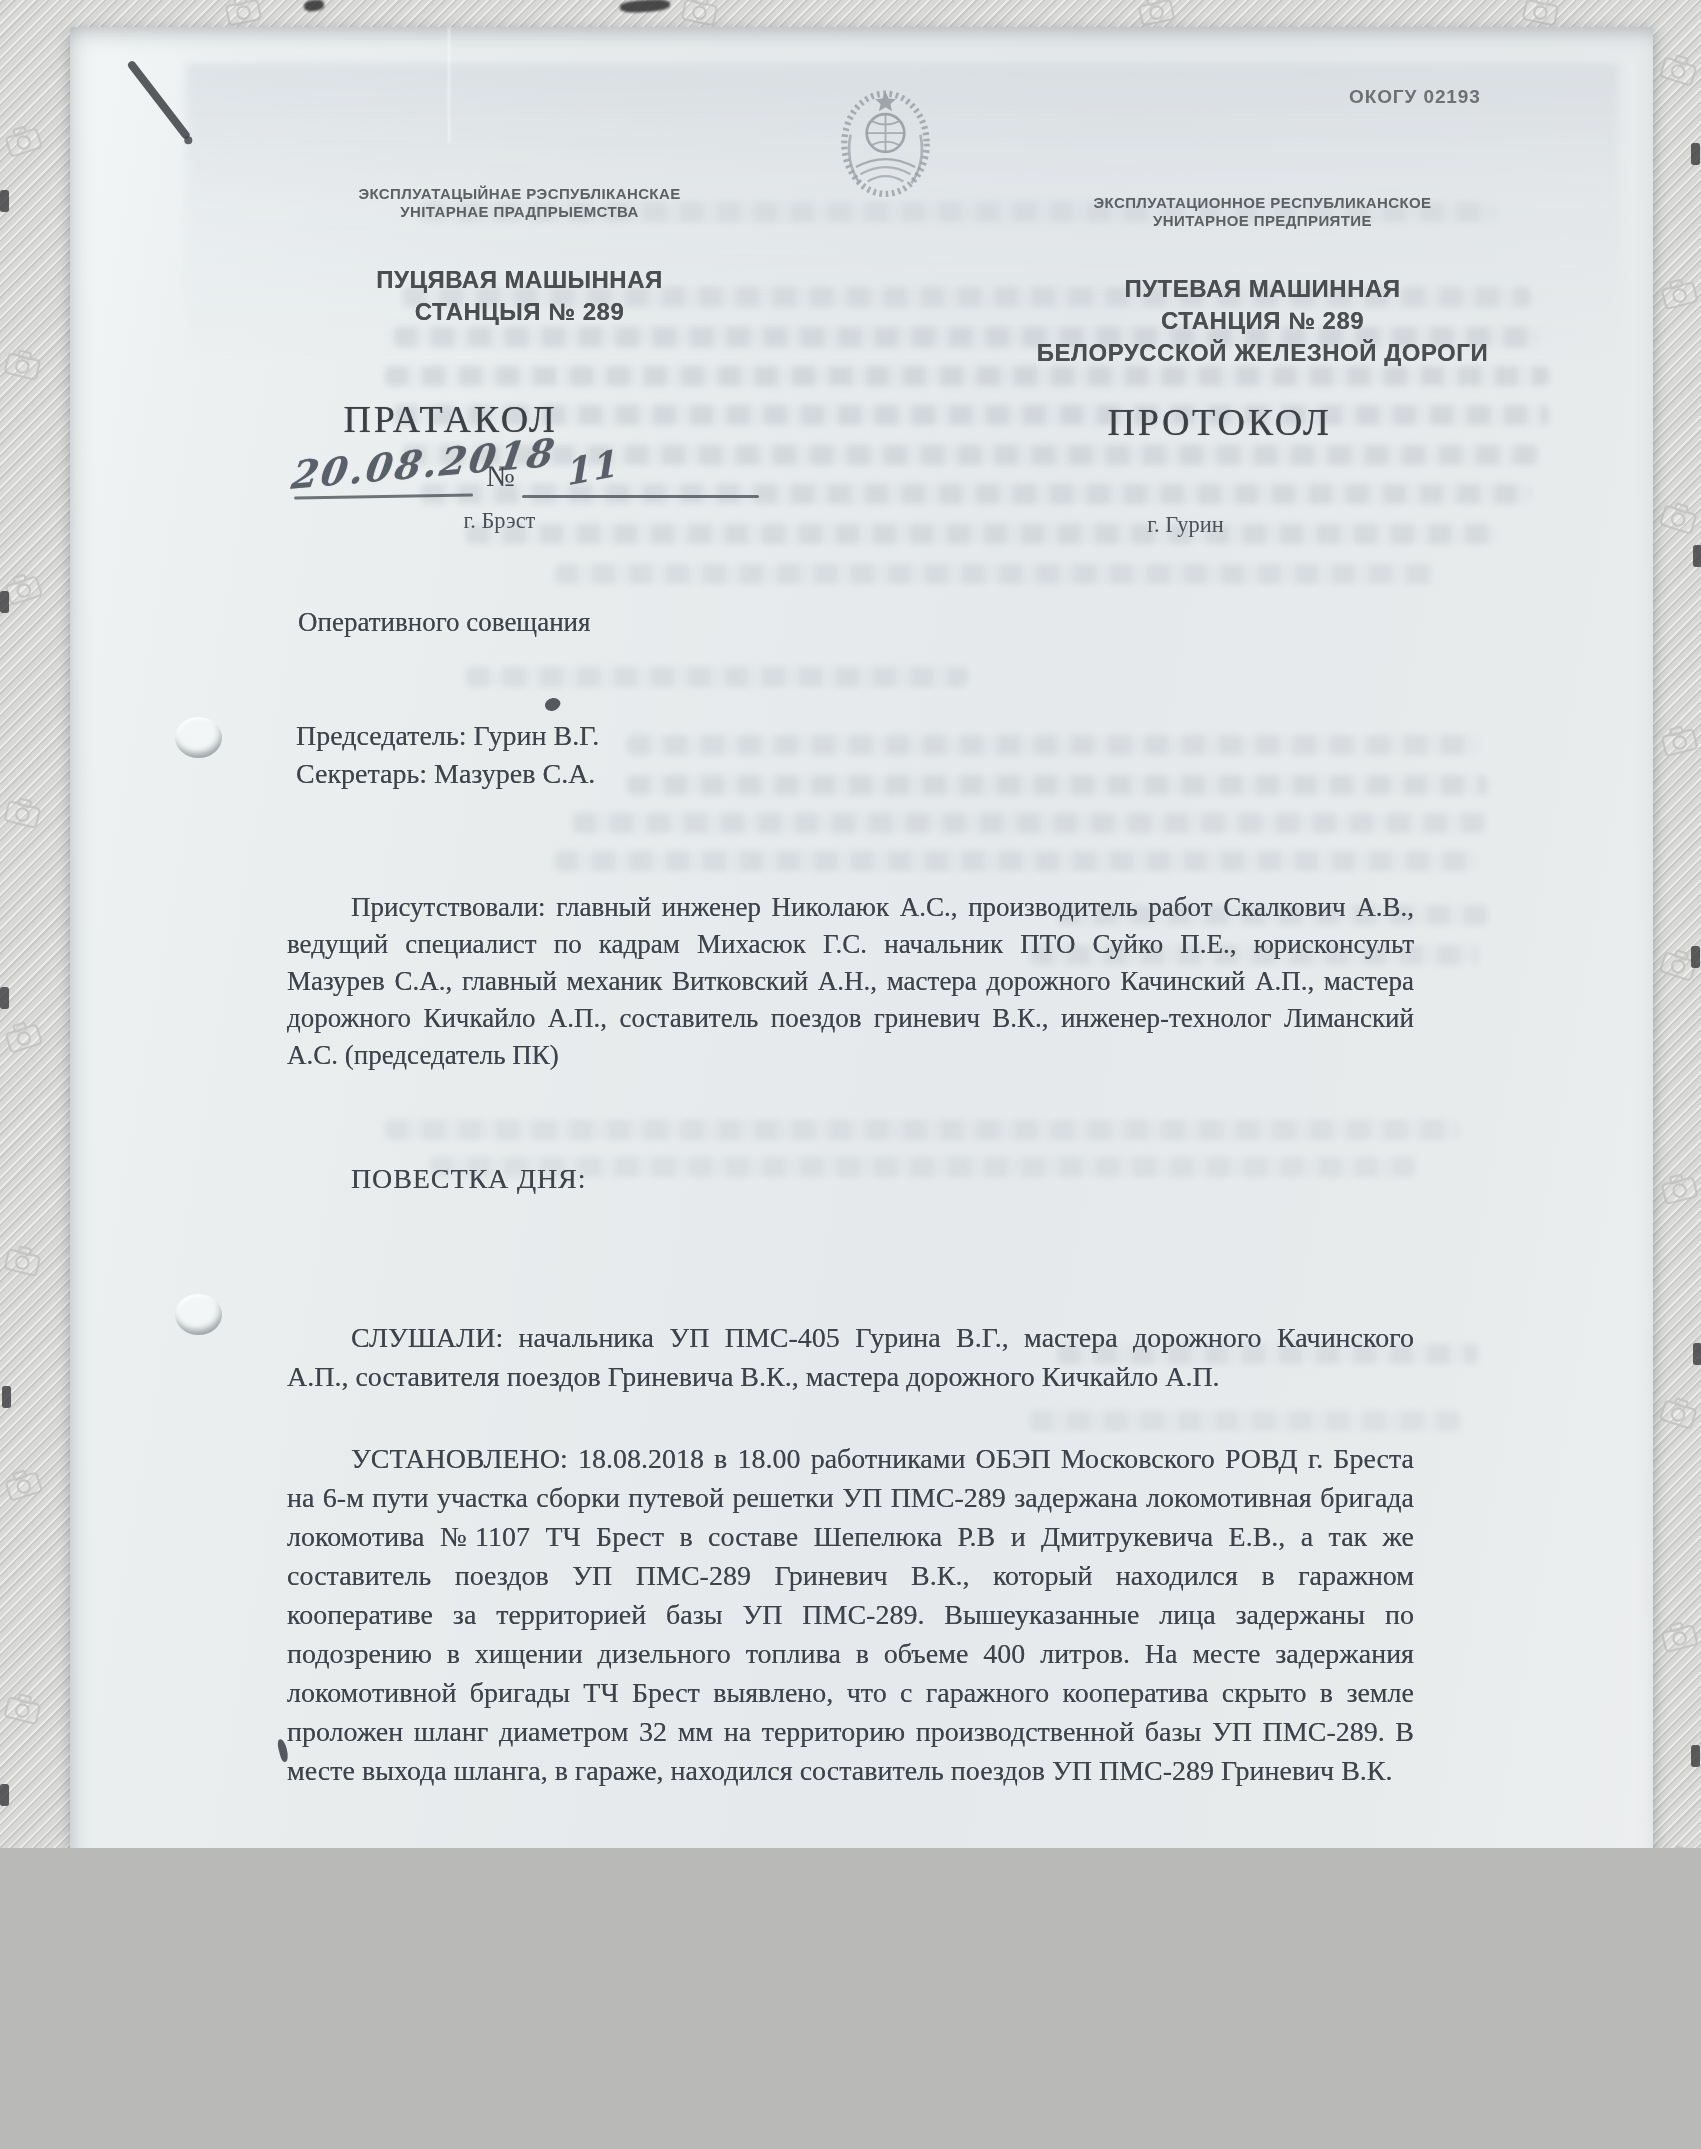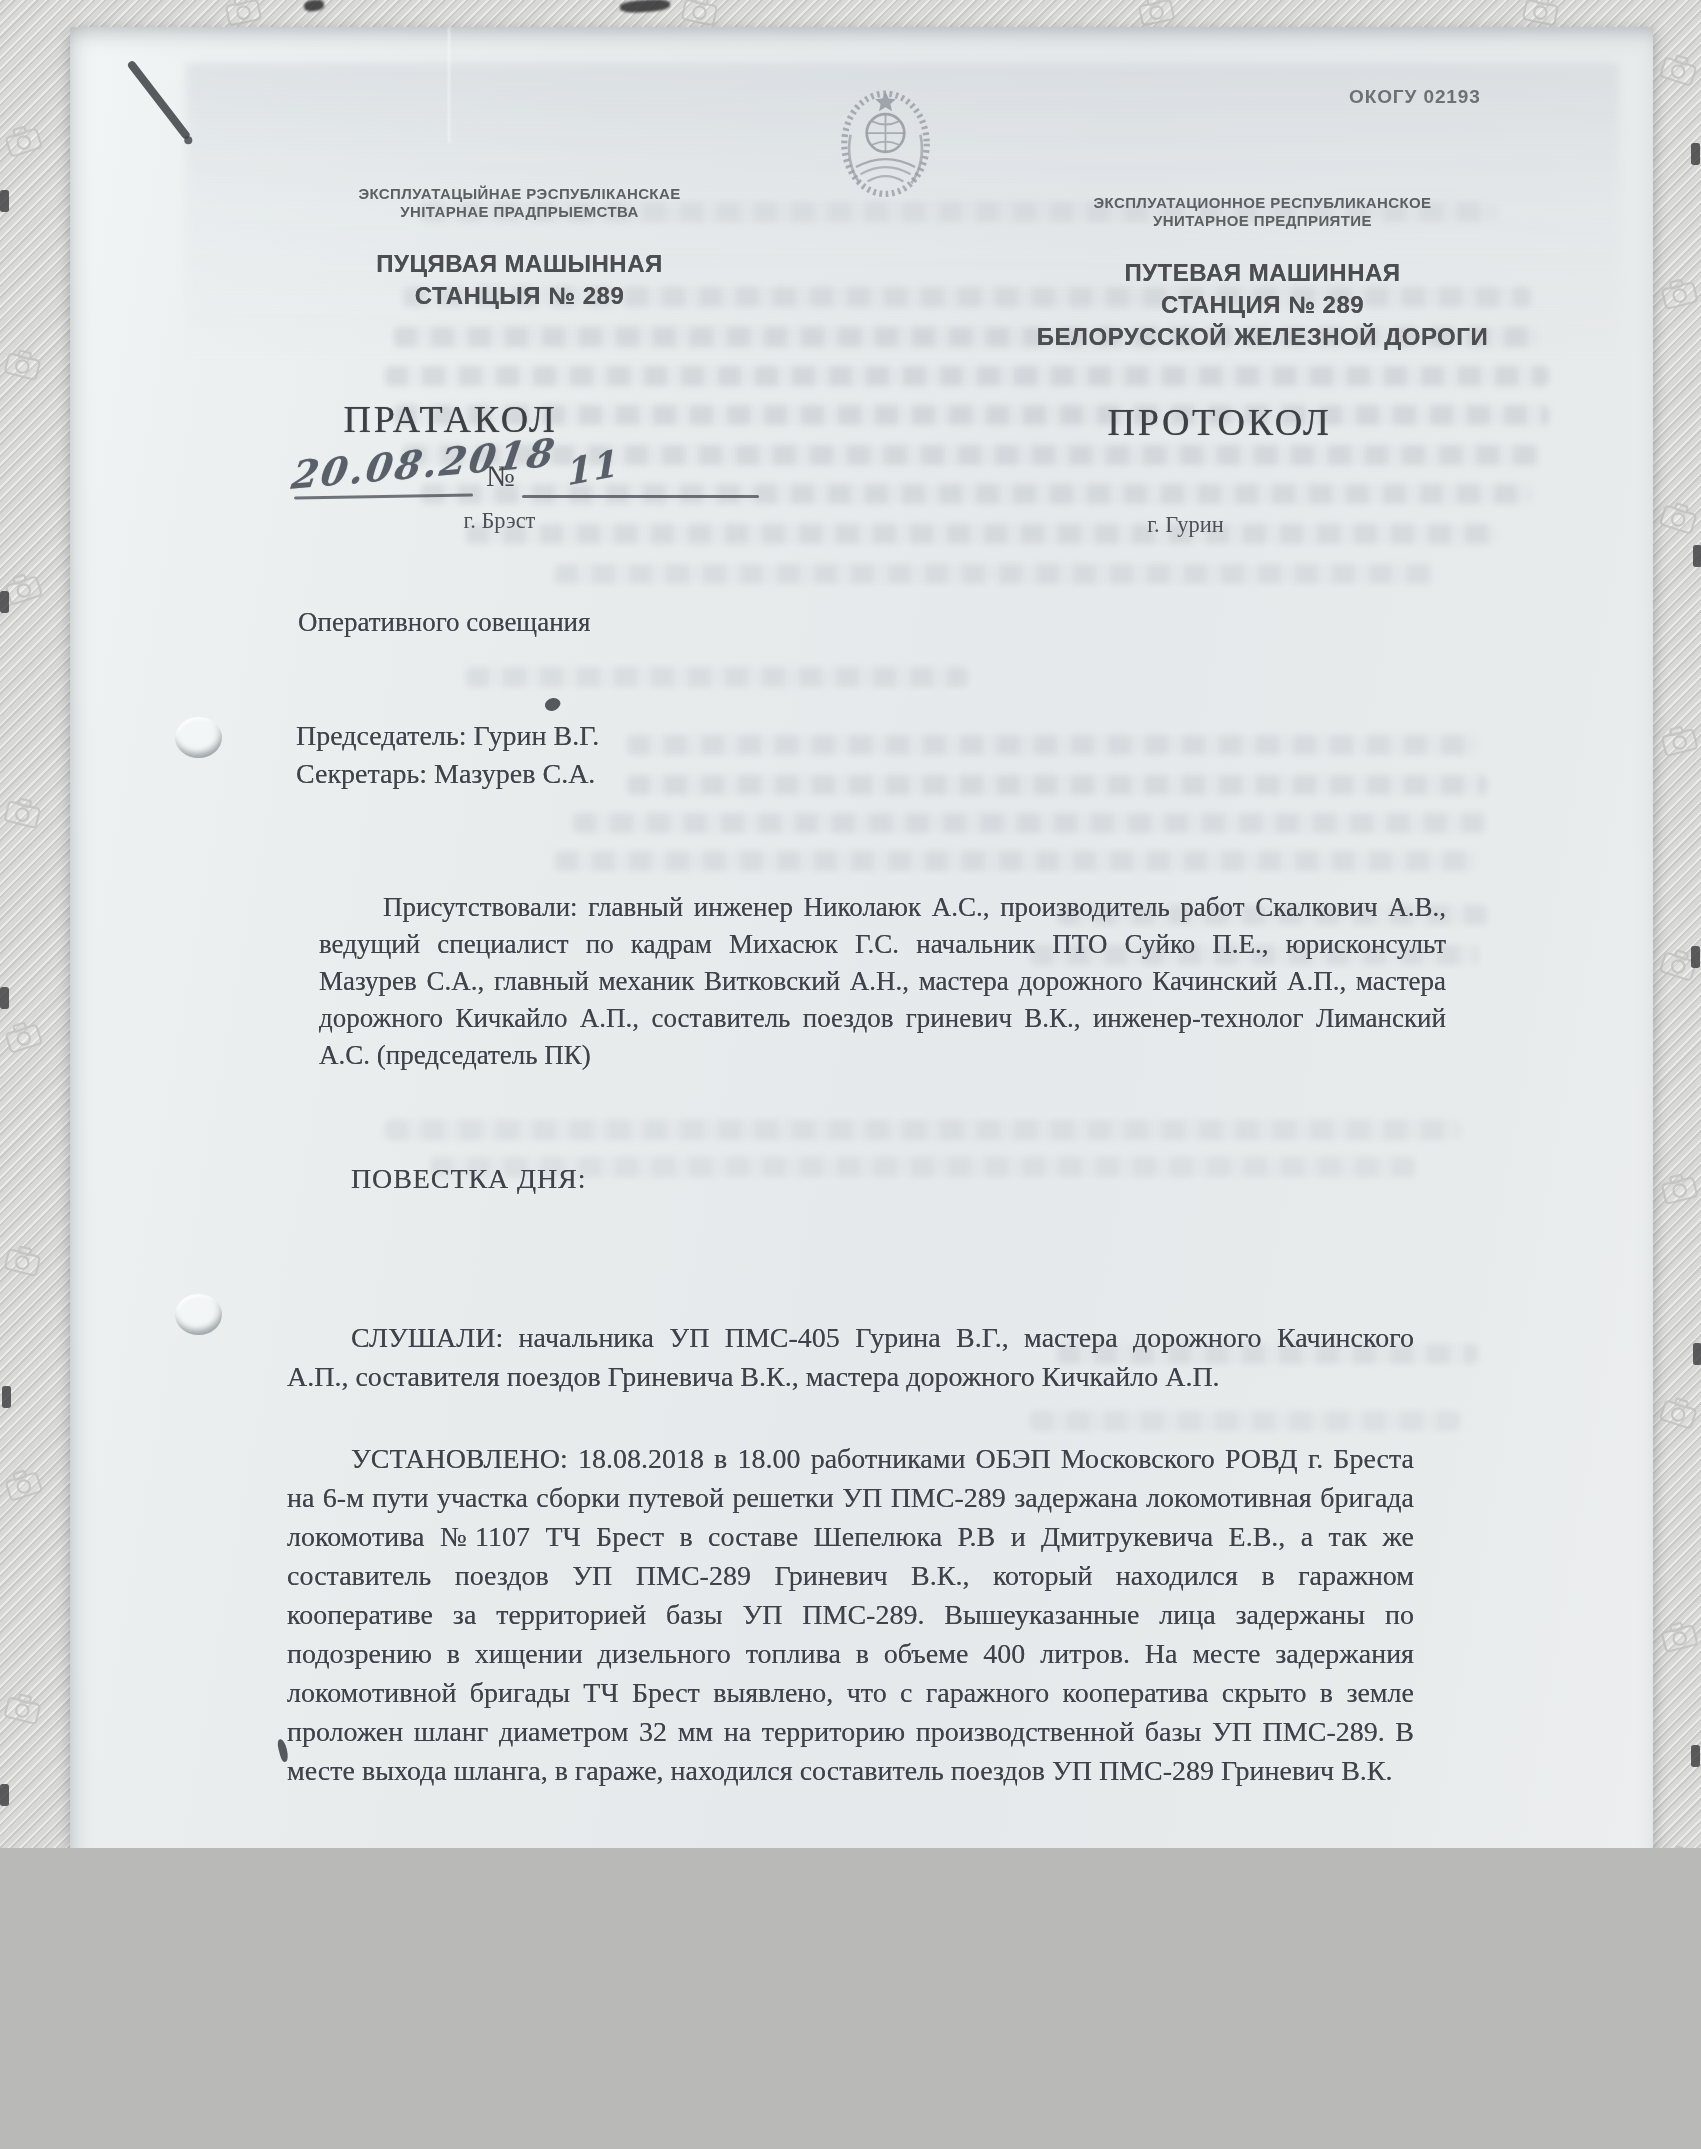--- a/index.html
+++ b/index.html
@@ -34,21 +34,21 @@
   .fleck2{left:209px;top:1712px;width:8px;height:23px;border-radius:45% 55% 60% 40%;transform:rotate(-14deg);}
 
   
   .emblem{position:absolute;left:768px;top:54px;z-index:3;opacity:.8;}
   .okogu{position:absolute;left:1279px;top:59px;z-index:3;
     font-family:"Liberation Sans",sans-serif;font-size:19px;font-weight:bold;color:#6e7072;letter-spacing:0.9px;}
   .lh{position:absolute;text-align:center;z-index:3;font-family:"Liberation Sans",sans-serif;}
   .lh-left{left:190px;top:158px;width:519px;}
   .lh-right{left:906px;top:167px;width:573px;}
   .lh-small{font-size:15px;font-weight:bold;color:#5d6063;line-height:18px;letter-spacing:0.4px;}
-  .lh-biggroup{margin-top:27px;}
+  .lh-biggroup{margin-top:43px;}
   .lh-big{font-size:24px;font-weight:bold;color:#4b4d50;line-height:32px;letter-spacing:0.5px;
     text-shadow:0 0 0.6px rgba(75,77,80,.8);}
 
   
   .doc-title{position:absolute;z-index:3;width:233px;text-align:center;
     font-family:"Liberation Serif",serif;font-size:38px;color:#3d4045;letter-spacing:2.7px;
     text-shadow:0 0 0.7px rgba(61,64,69,.75);}
   .title-left{left:264px;top:370px;}
   .title-right{left:1033px;top:373px;}
   .hand{position:absolute;z-index:3;font-family:"DejaVu Serif",serif;font-style:italic;font-weight:bold;
@@ -63,21 +63,21 @@
   .city-left{left:358px;top:481px;width:143px;text-align:center;}
   .city-right{left:1044px;top:485px;width:143px;}
 
   
   .bline{position:absolute;z-index:3;font-size:27px;color:#3f434a;text-shadow:0 0 0.5px rgba(63,67,74,.7);}
   .meeting{left:228px;top:580px;}
   .chairman{left:226px;top:693px;font-size:28px;}
   .secretary{left:226px;top:731px;font-size:28px;}
   .para{position:absolute;left:217px;width:1127px;z-index:3;text-align:justify;text-indent:64px;
     font-size:28px;line-height:39px;color:#3e424a;text-shadow:0 0 0.5px rgba(62,66,74,.7);}
-  .attendees{top:862px;line-height:37px;font-size:27px;margin-left:32px;}
+  .attendees{top:862px;line-height:37px;font-size:27px;}
   .agenda-h{left:281px;top:1136px;font-size:28px;letter-spacing:0.9px;}
   .agenda{top:1174px;}
   .heard{top:1291px;}
   .established{top:1412px;line-height:39px;}
 
   
   .form-number{position:absolute;left:230px;top:1897px;z-index:3;display:flex;align-items:flex-end;gap:25px;}
   .fn-prefix{font-family:"Liberation Serif",serif;font-size:40px;color:#3f4754;line-height:50px;}
   .fn-digits{font-family:"DejaVu Sans Mono",monospace;font-size:46px;letter-spacing:7.2px;color:#45546a;line-height:52px;
     text-shadow:1.3px 0.4px 0 rgba(195,85,55,.28), -1.3px -0.4px 0 rgba(60,180,210,.30);}

